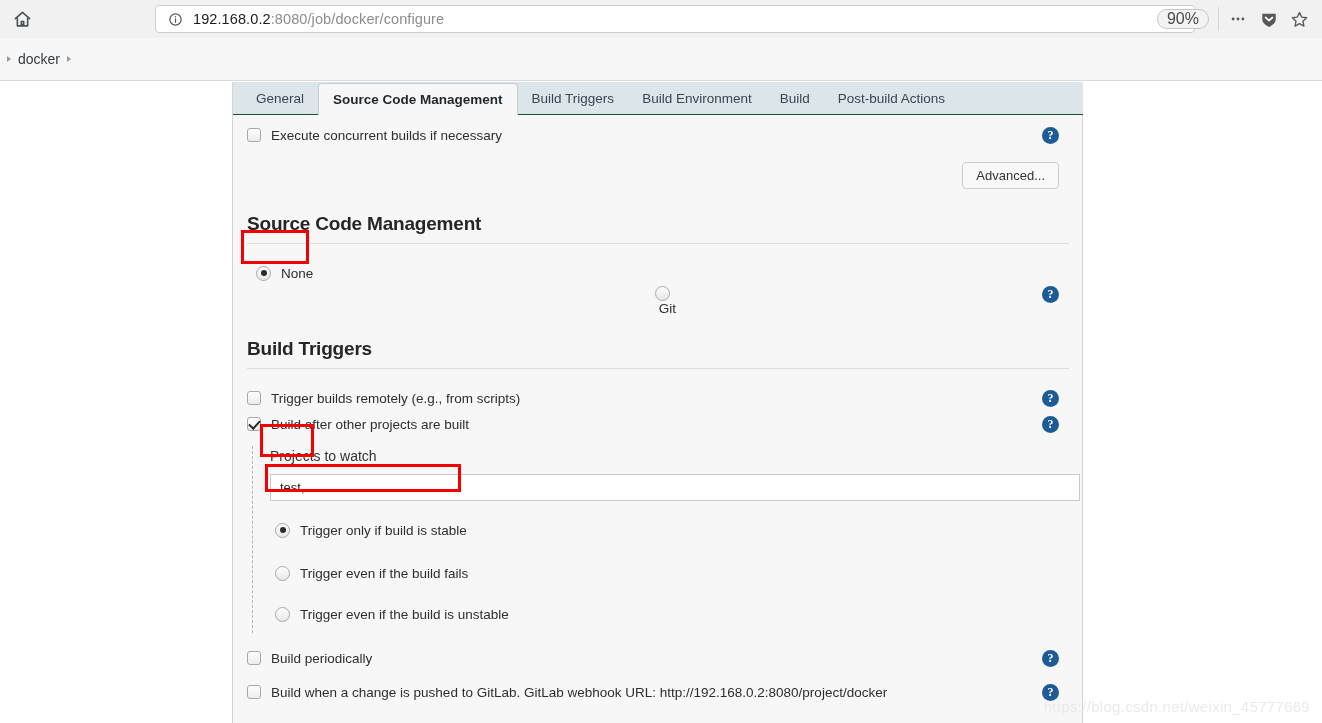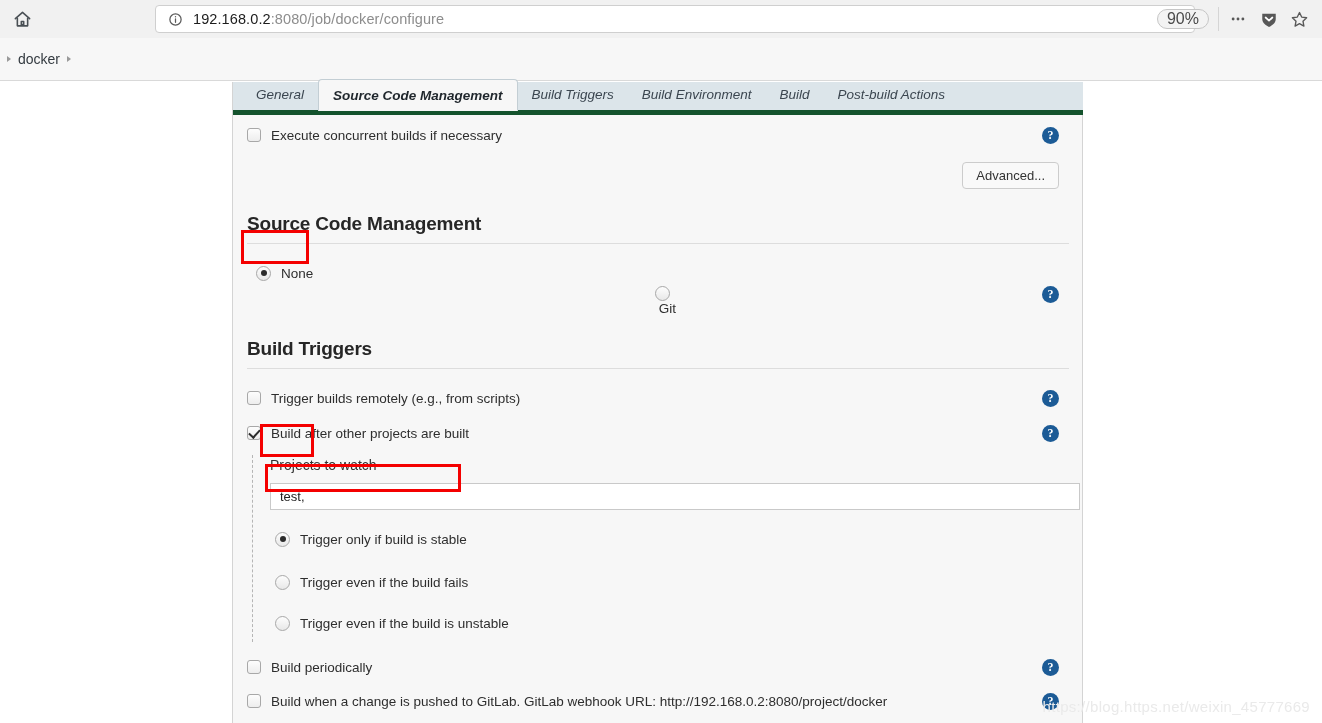--- a/index.html
+++ b/index.html
@@ -113,24 +113,23 @@
     position: absolute; left: 1084px; top: 0;
     width: 238px; height: 641px;
     background: #ffffff;
   }
 
   
   #tabbar {
     position: absolute; left: 0; top: 0;
     width: 850px; height: 33px;
     background: #dce5ea;
-    border-bottom: 5px solid #14532d;
+    border-bottom: 1px solid #14532d;
     display: flex; align-items: flex-end;
     padding-left: 9px;
-    font-style: italic;
   }
   .tab {
     height: 31px;
     line-height: 31px;
     padding: 0 14px;
     font-size: 13.5px;
     color: #3b4650;
     white-space: nowrap;
   }
   .tab.active {
@@ -376,21 +375,21 @@
       <div style="margin-top:22px;">
         <div class="section-title">Build Triggers</div>
         <div class="section-rule"></div>
 
         <div class="row" style="margin-top:16px;">
           <span class="cb"></span>
           <span class="lbl">Trigger builds remotely (e.g., from scripts)</span>
           <span class="help-icon">?</span>
         </div>
 
-        <div class="row" style="margin-top:9px;">
+        <div class="row" style="margin-top:0;">
           <span class="cb checked"></span>
           <span class="lbl">Build after other projects are built</span>
           <span class="help-icon">?</span>
         </div>
 
         <div id="nested-block" style="margin-top:9px; padding-bottom:6px;">
           <div id="projects-label">Projects to watch</div>
           <div id="projects-input" placeholder="">test,</div>
 
           <div class="row" style="margin-top:16px; padding-left:5px;">
@@ -416,18 +415,18 @@
           <span class="cb"></span>
           <span class="lbl">Build when a change is pushed to GitLab. GitLab webhook URL: http://192.168.0.2:8080/project/docker</span>
           <span class="help-icon">?</span>
         </div>
 
       </div>
 
     </div>
   </div>
 
-  <div id="watermark">https://blog.https.net/weixin_45777669</div>
+  <div id="watermark">https://blog.csdn.net/weixin_45777669</div>
 </div>
 
 <div class="redbox" id="redbox-none"></div>
 <div class="redbox" id="redbox-input"></div>
 <div class="redbox" id="redbox-stable"></div>
 
 </body></html>

